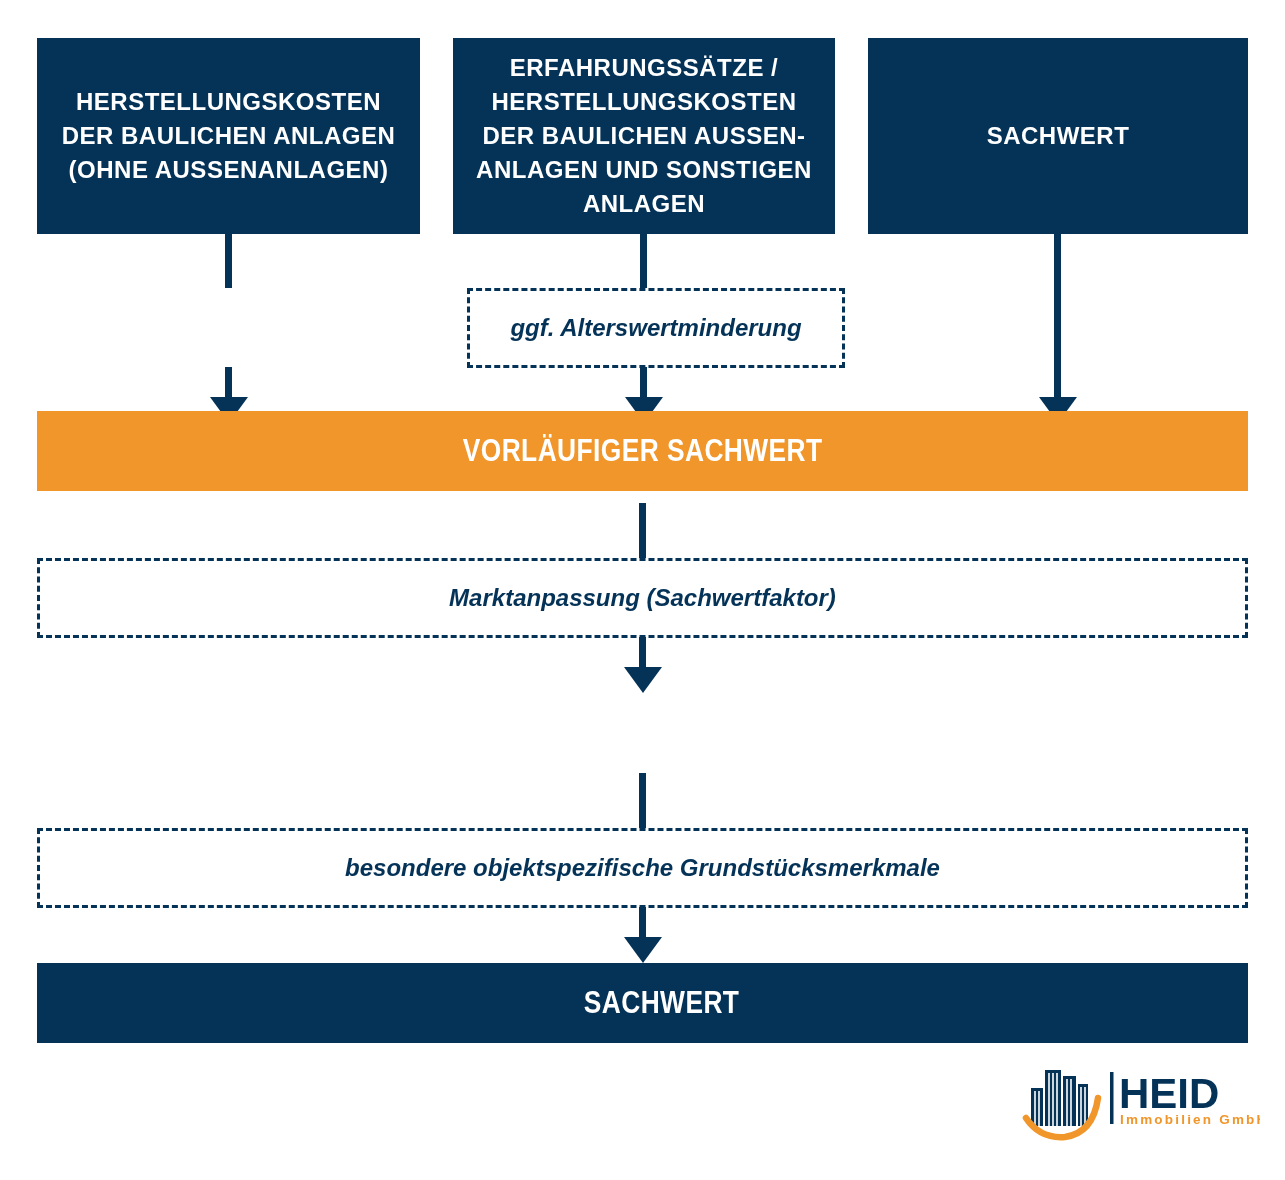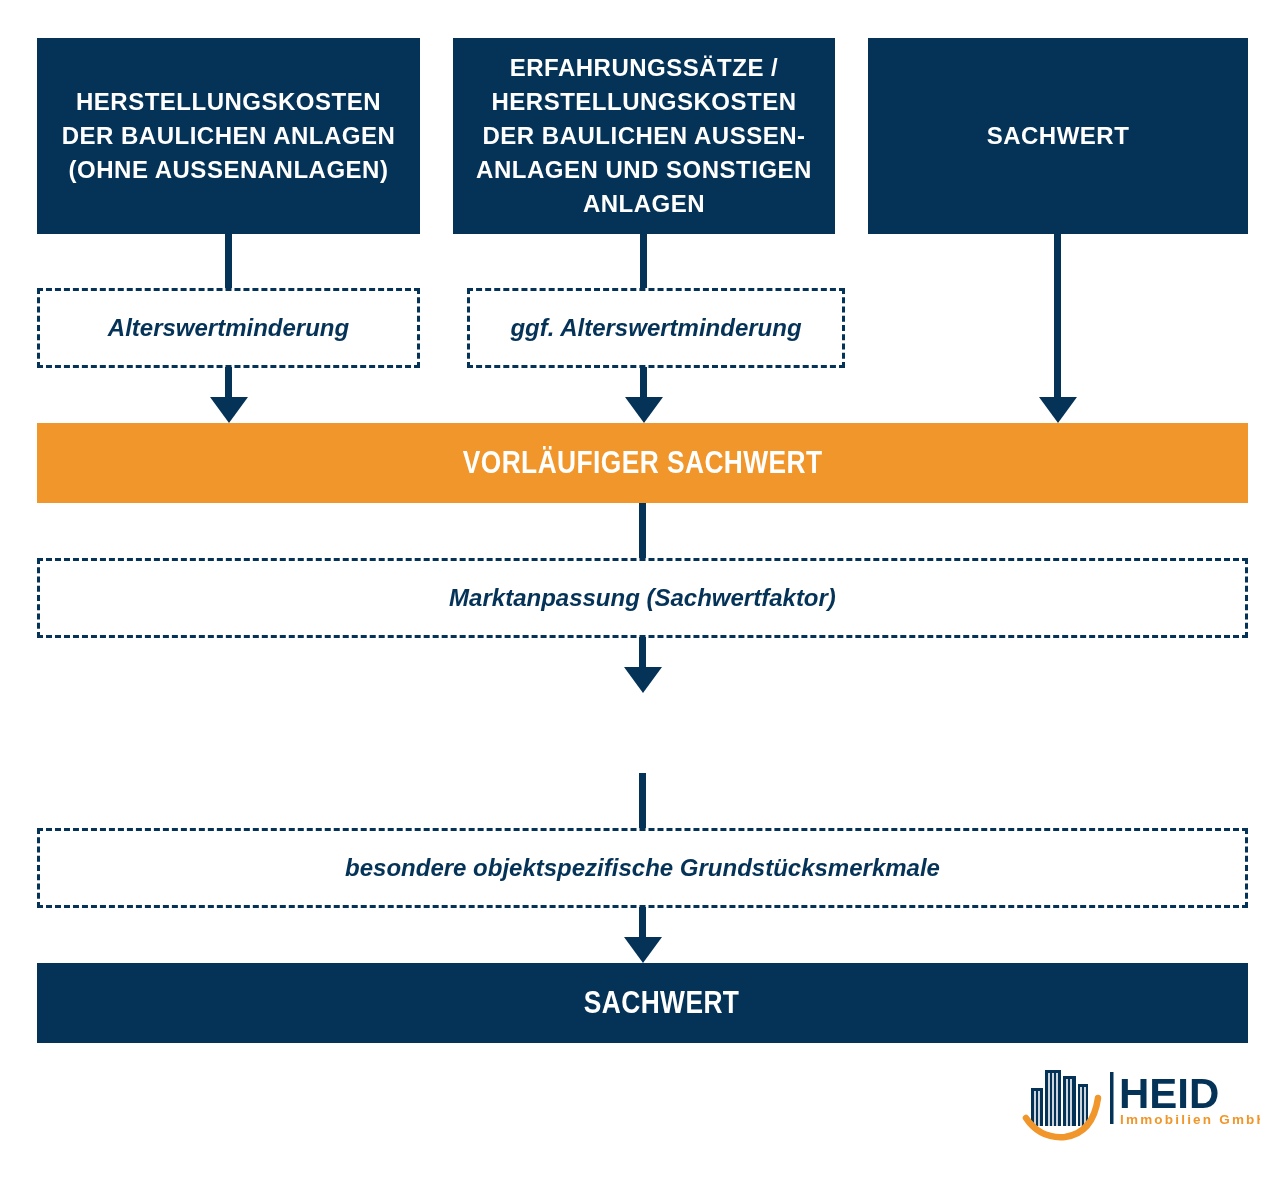--- a/index.html
+++ b/index.html
@@ -23,21 +23,21 @@
 
   .dashed{border:3px dashed var(--navy);background:#fff;color:var(--navy);
           font-style:italic;font-weight:700;font-size:24px;}
   .row2{top:288px;height:80px;}
   #dash-a{left:37px;width:383px;}
   #dash-b{left:467px;width:378px;}
 
   .bar{left:37px;width:1211px;height:80px;}
   .bar .condensed{display:inline-block;transform:scaleX(.85);transform-origin:center;
                   font-size:31px;font-weight:700;letter-spacing:.5px;white-space:nowrap;}
-  #bar-orange{top:423px;background:var(--orange);color:#fff;}
+  #bar-orange{top:411px;background:var(--orange);color:#fff;}
   #bar-markt{top:558px;}
   #bar-slate{top:693px;background:var(--slate);color:#fff;}
   #bar-besondere{top:828px;font-style:italic;}
   #bar-sachwert{top:963px;background:var(--navy);color:#fff;padding-left:39px;}
 
   .stem{position:absolute;width:7px;background:var(--navy);}
   .head{position:absolute;width:0;height:0;
         border-left:19px solid transparent;border-right:19px solid transparent;
         border-top:26px solid var(--navy);}
 
@@ -71,23 +71,20 @@
   </div>
   <div class="box solid topbox" id="box-c">
     <span>SACHWERT</span>
   </div>
 
   <div class="stem" id="stem-a"></div>
   <div class="stem" id="stem-b"></div>
   <div class="stem" id="stem-c"></div>
   <div class="head" id="head-c"></div>
 
-  <div class="box dashed row2" id="dash-a">
-    <span>Alterswertminderung</span>
-  </div>
   <div class="box dashed row2" id="dash-b">
     <span>ggf. Alterswertminderung</span>
   </div>
 
   <div class="stem" id="stem-da"></div>
   <div class="head" id="head-da"></div>
   <div class="stem" id="stem-db"></div>
   <div class="head" id="head-db"></div>
 
   <div class="box bar" id="bar-orange">

